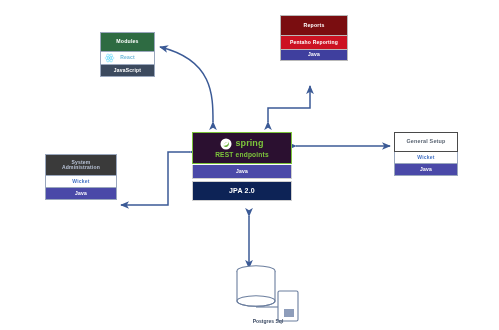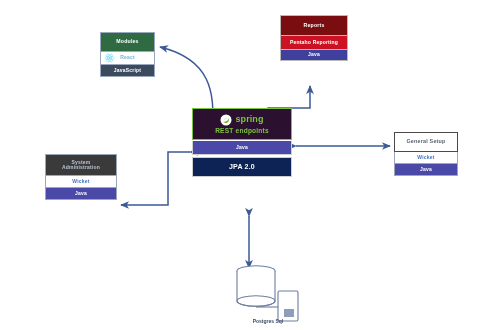--- a/index.html
+++ b/index.html
@@ -38,21 +38,21 @@
   
   .reports-wrap{left:280px;top:15px;width:68px;}
   .b-reports{height:21px;background:#7A0D10;color:#ffffff;font-size:5.2px;
              border:1px solid #b9b9b9;}
   .b-pentaho{height:14px;background:#CC1222;color:#ffffff;font-size:5px;
              border:1px solid #b9b9b9;border-top:none;}
   .b-rep-java{height:11px;background:#3F3F9E;color:#ffffff;font-size:5px;
               border:1px solid #b9b9b9;border-top:none;}
 
   
-  .spring-wrap{left:192px;top:108px;width:100px;}
+  .spring-wrap{left:192px;top:132px;width:100px;}
   .b-spring{height:32px;background:#2B1030;border:1.6px solid #7CC43B;
             display:flex;flex-direction:column;align-items:center;justify-content:center;}
   .spring-logo-row{display:flex;align-items:center;justify-content:center;gap:3px;}
   .spring-word{color:#7CC43B;font-size:9px;font-weight:bold;letter-spacing:.1px;}
   .spring-sub{color:#7CC43B;font-size:6.6px;font-weight:bold;margin-top:2px;}
   .b-core-java{height:14px;background:#4A49A8;color:#ffffff;font-size:5px;
                border:1px solid #cfcfcf;border-top:none;margin-top:1px;}
   .b-jpa{height:20px;background:#0D2356;color:#ffffff;font-size:7px;
          border:1px solid #cfcfcf;margin-top:2px;}
 

